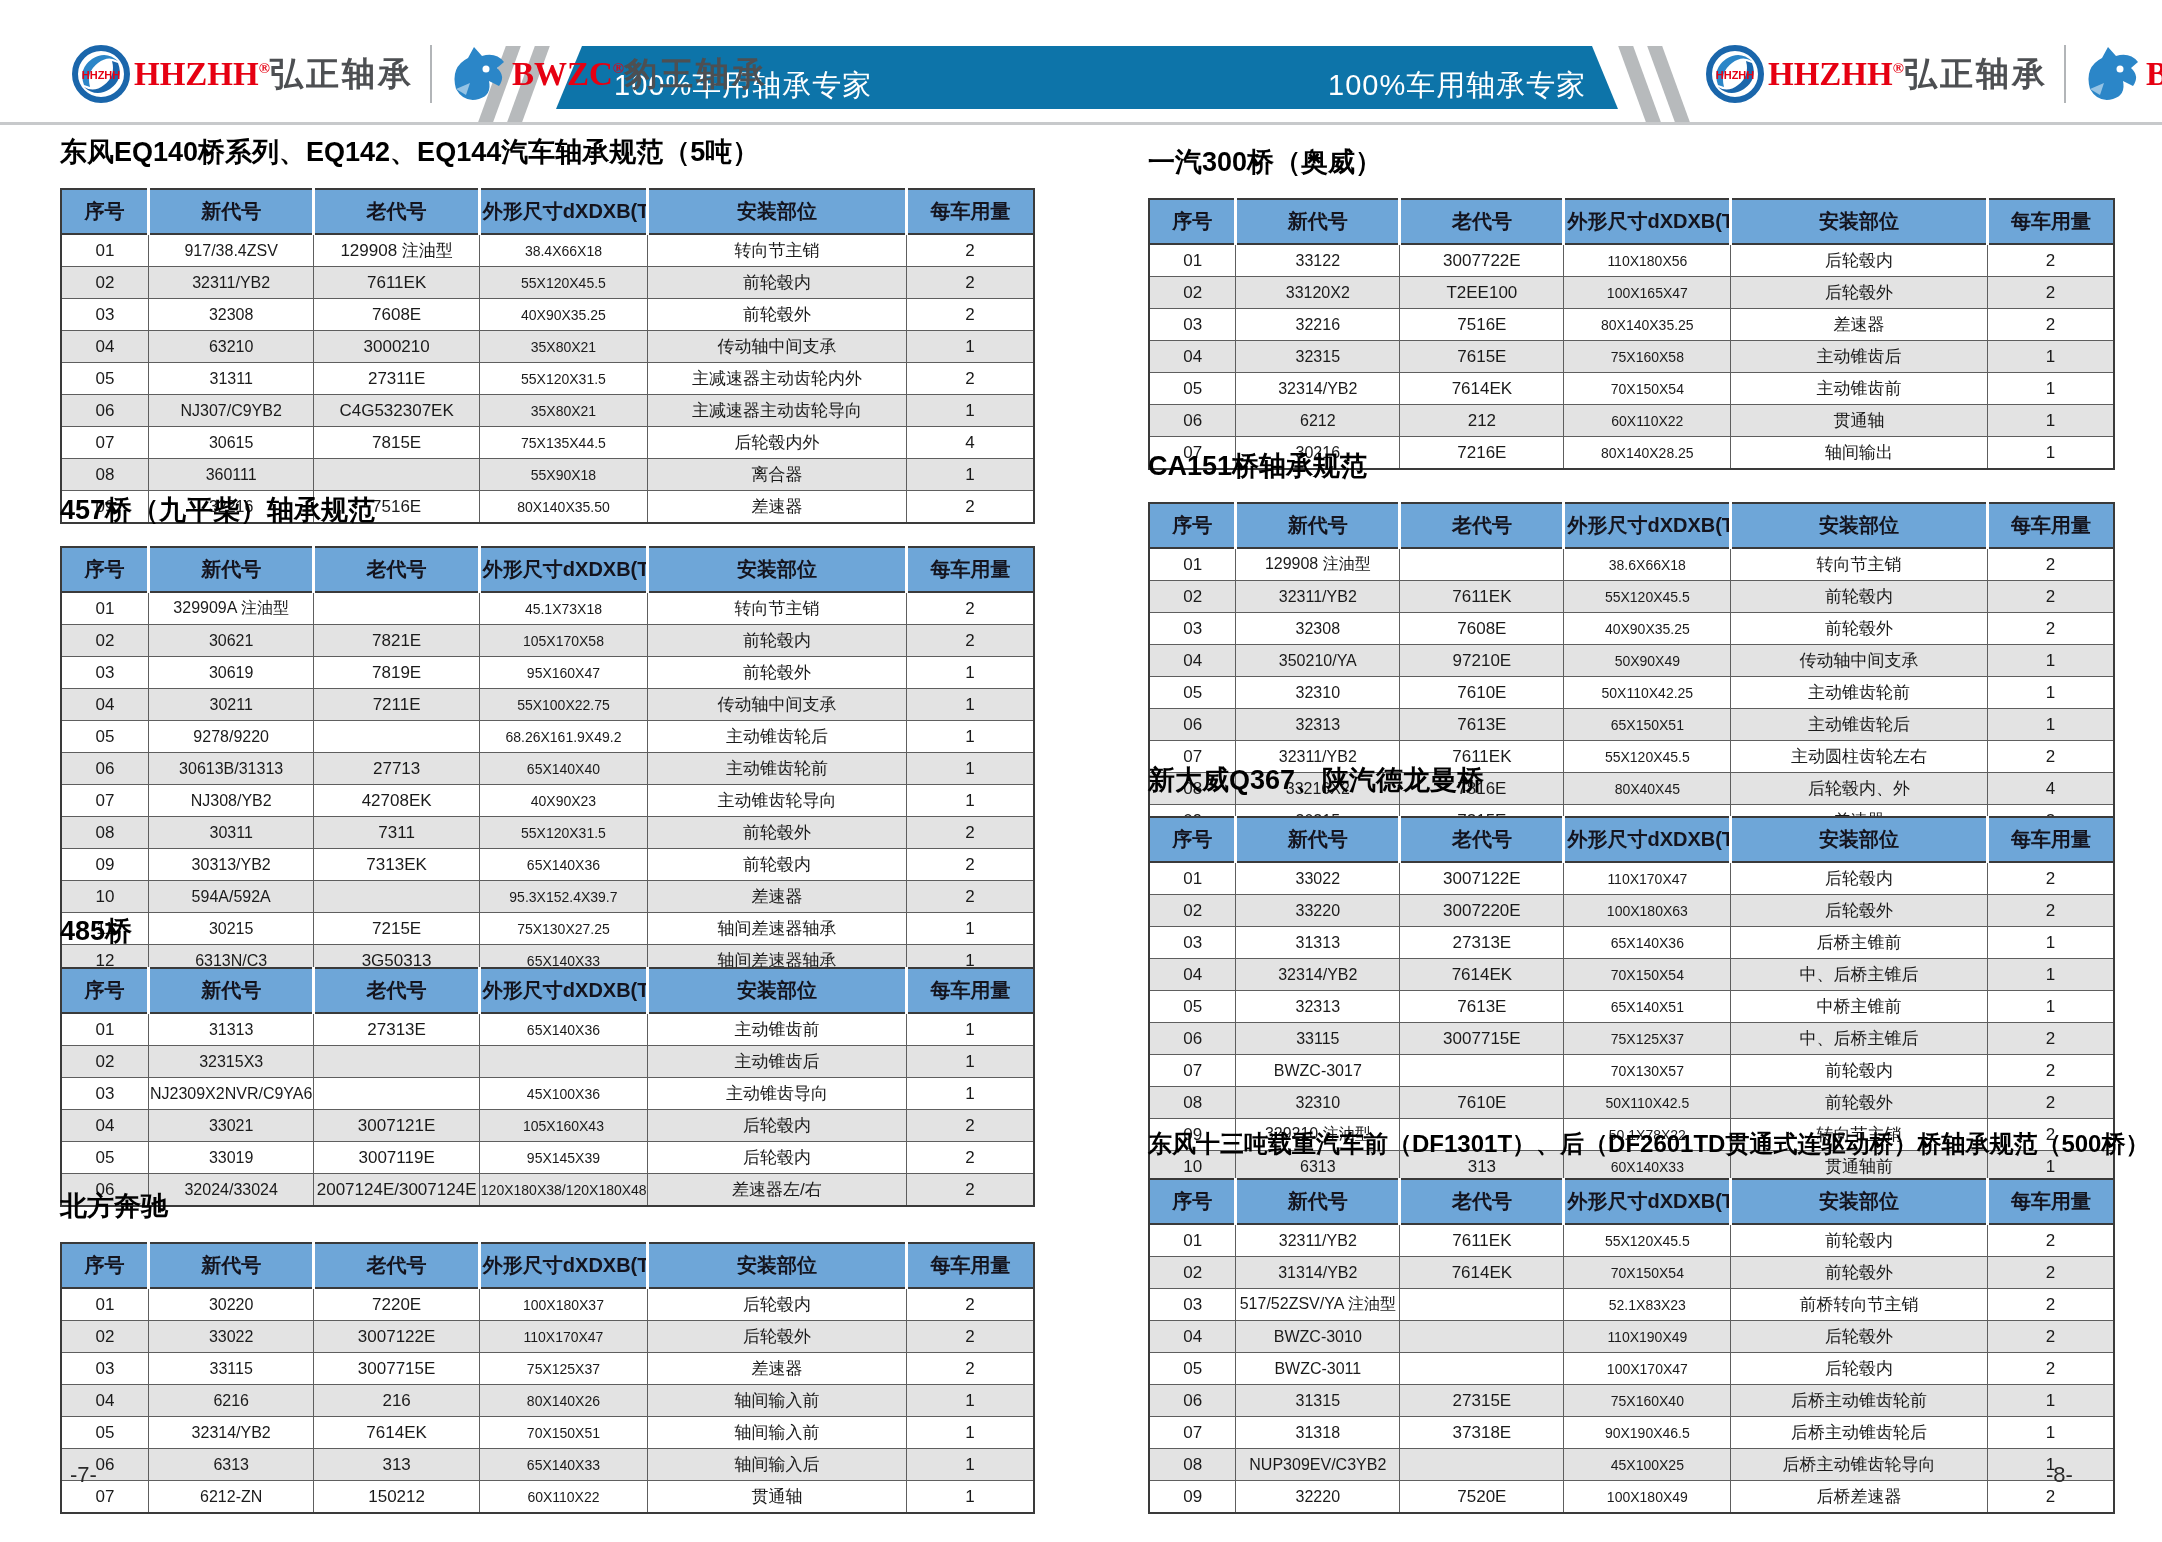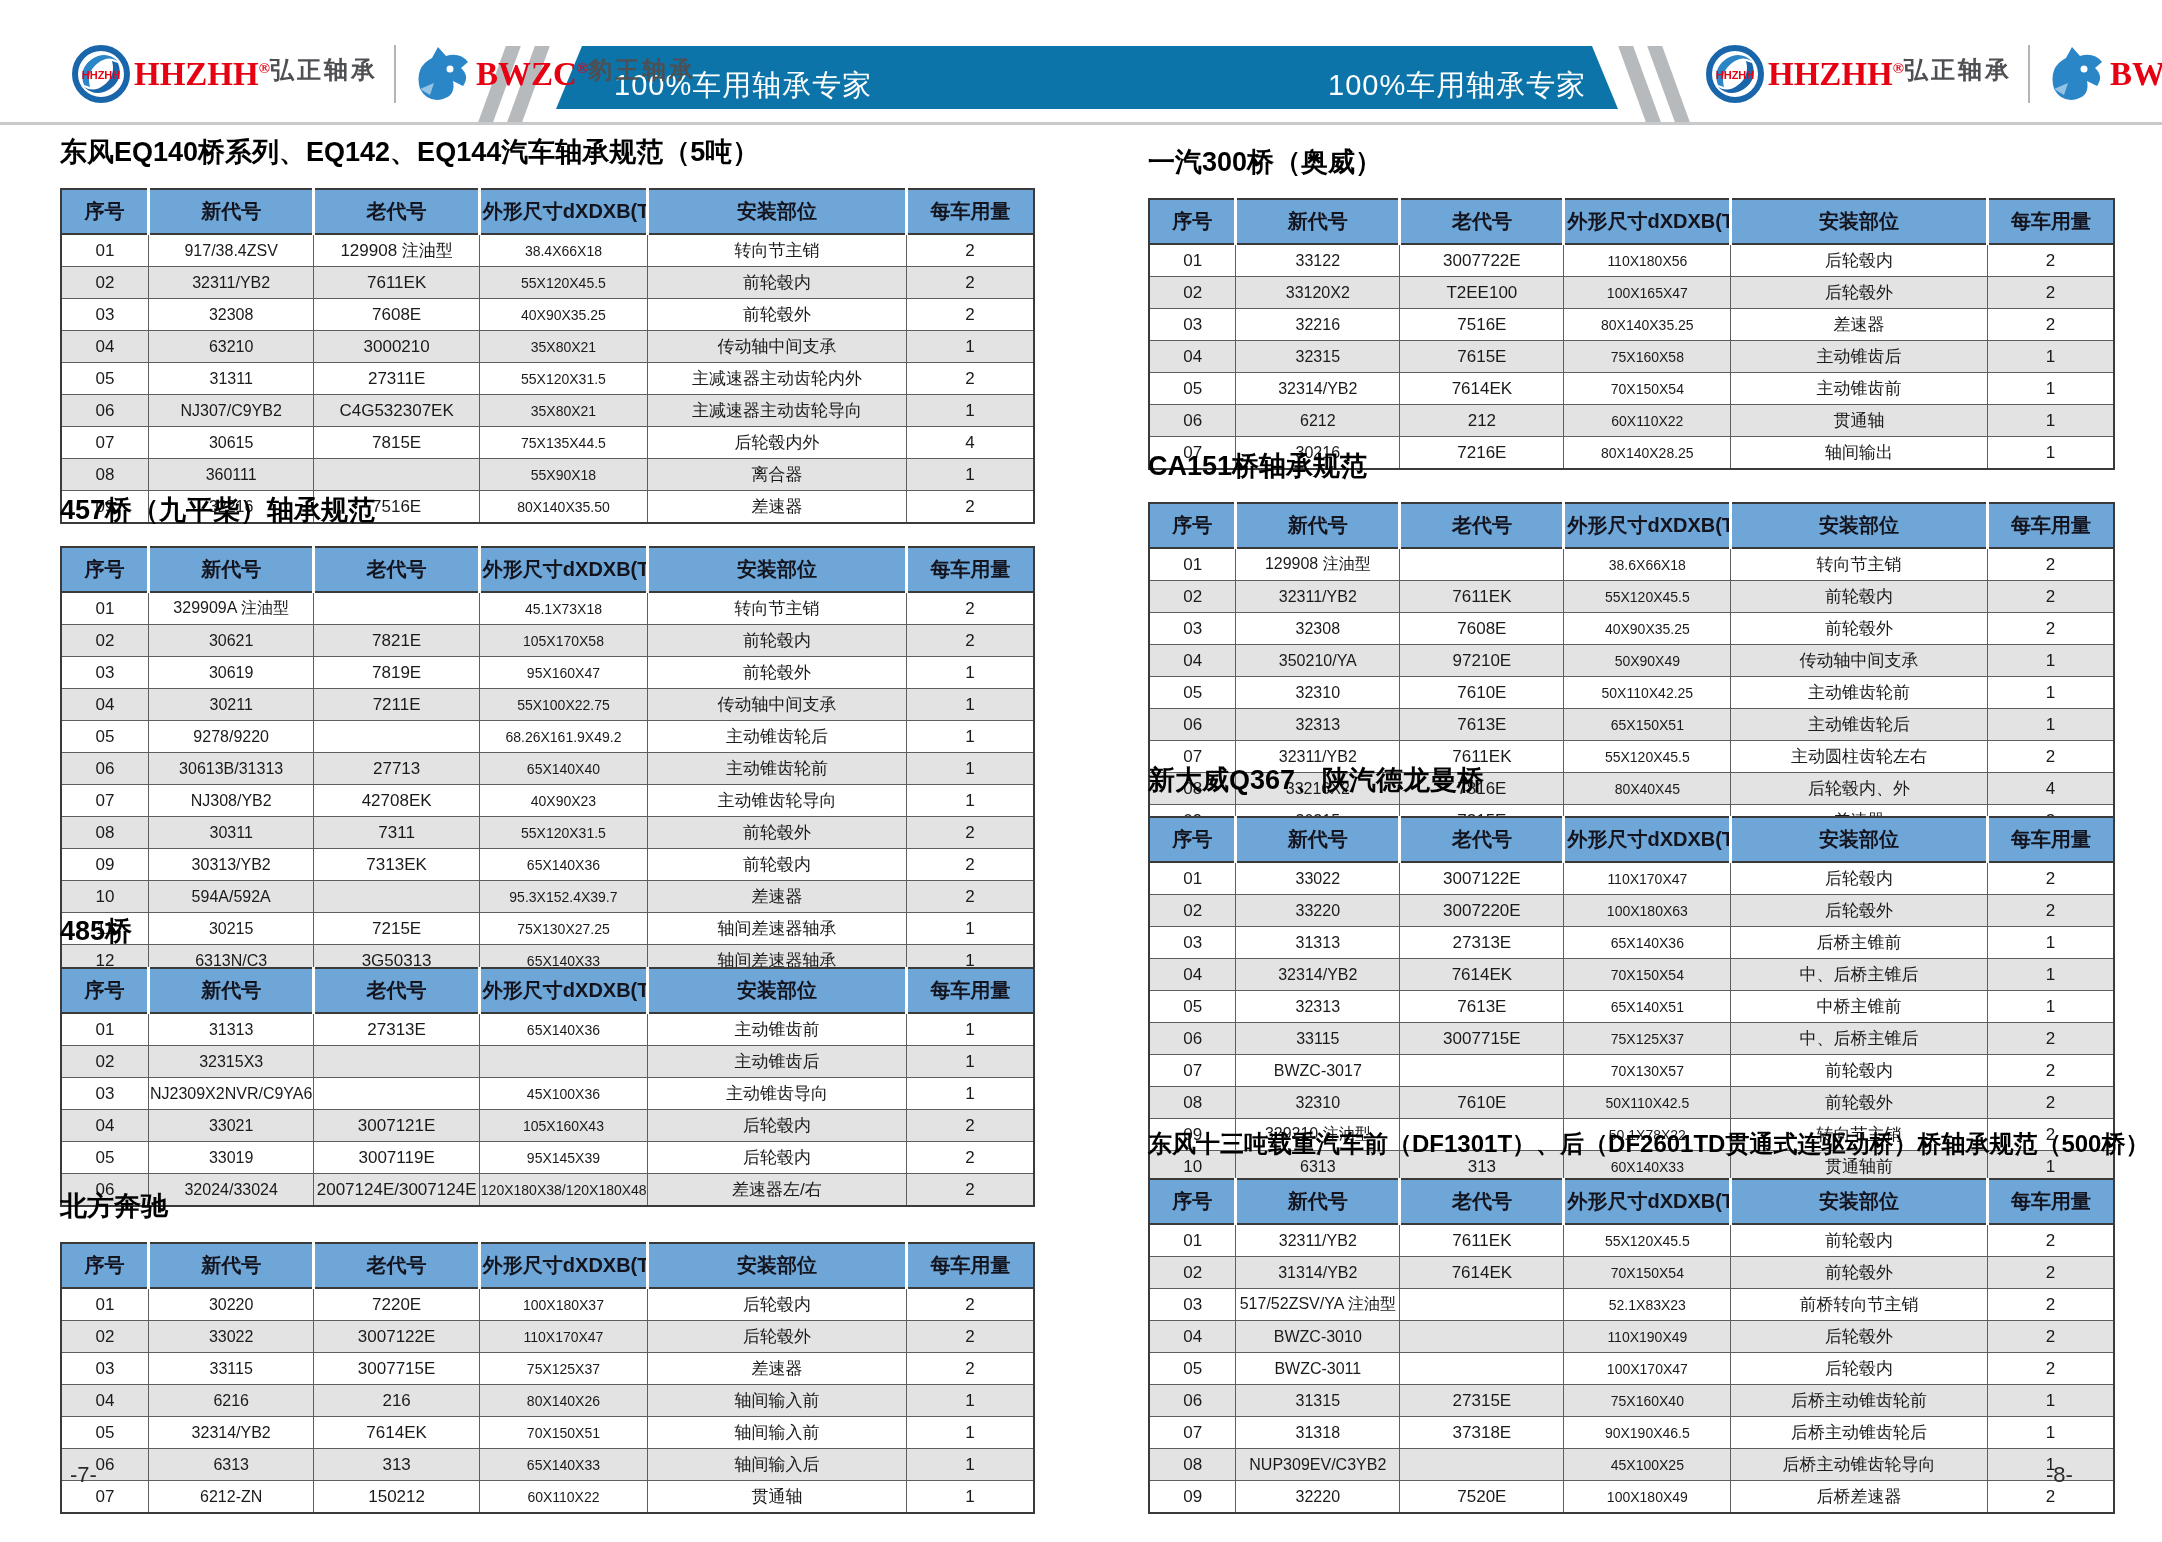--- a/index.html
+++ b/index.html
@@ -20,21 +20,21 @@
   .stripe.s3{left:1632px;transform:skewX(20deg);}
   .stripe.s4{left:1661px;transform:skewX(20deg);}
 
   .brand-group{position:absolute;top:36px;display:flex;align-items:center;gap:16px;height:76px;}
   .brand-group.left{left:72px;}
   .brand-group.right{left:1706px;}
   .brand-block{display:flex;align-items:center;gap:4px;}
   .brand-words{display:flex;flex-direction:row;line-height:1.05;}
   .brand-en{color:#e60012;font-weight:bold;font-size:33px;font-family:"Liberation Serif","DejaVu Serif",serif;white-space:nowrap;}
   .brand-en sup{font-size:15px;}
-  .brand-cn{color:#4d4f52;font-weight:bold;font-size:24px;letter-spacing:3px;white-space:nowrap;}
+  .brand-cn{color:#4d4f52;font-weight:bold;font-size:33px;letter-spacing:3px;white-space:nowrap;}
   .brand-divider{width:2px;height:58px;background:#b2b5b8;}
   .logo-svg{display:block;}
 
   
   .tbl-sec{position:absolute;}
   .tbl-sec h2{margin:0 0 18px 0;font-size:27px;font-weight:bold;color:#000;white-space:nowrap;}
   .tbl-sec h2.t-small{font-size:24px;}
   table.spec{width:100%;border-collapse:collapse;table-layout:fixed;background:#fff;
              border:2px solid #3a3a3a;}
   table.spec th{background:#6ea6d8;color:#14141e;font-size:20px;font-weight:bold;

